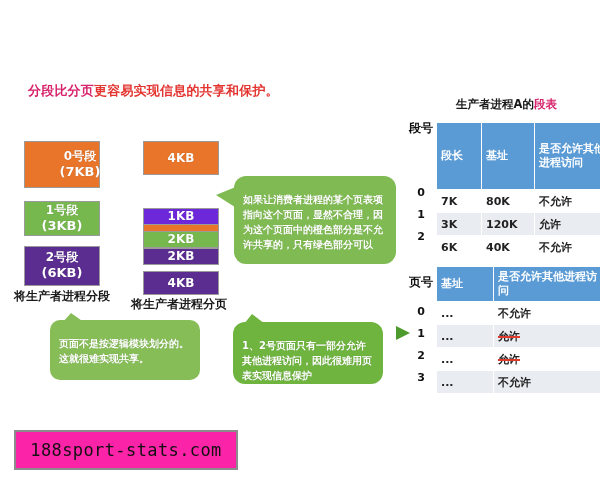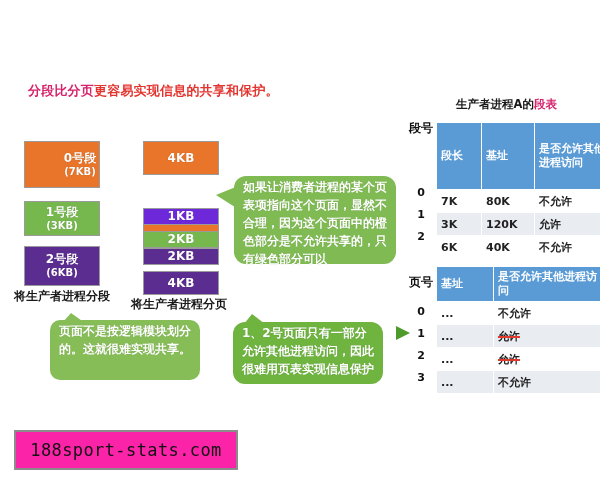--- a/index.html
+++ b/index.html
@@ -43,21 +43,21 @@
     color: #ffffff;
     font-size: 12px;
     font-weight: bold;
     display: flex;
     flex-direction: column;
     align-items: center;
     justify-content: center;
     line-height: 1.25;
     text-shadow: 0 0 1px rgba(0,0,0,0.25);
   }
-  .block .sub { font-size: 10px; }
+  .block .sub { font-size: 13px; }
 
   
   #seg-block-0 { left: 24px;  top: 141px; width: 76px;  height: 47px; background: #e8752a; padding-left: 36px; }
   #seg-block-1 { left: 24px;  top: 201px; width: 76px;  height: 35px; background: #76b84e; }
   #seg-block-2 { left: 24px;  top: 246px; width: 76px;  height: 40px; background: #5b2d91; }
 
   
   #pg-block-0 { left: 143px; top: 141px; width: 76px; height: 34px; background: #e8752a; }
   #pg-block-1 { left: 143px; top: 186px; width: 76px; height: 22px; background: #e8752a; margin-top: 24px; }
   #pg-block-2 { left: 143px; top: 208px; width: 76px; height: 17px; background: #6d28d9; }
@@ -76,23 +76,23 @@
   #caption-seg  { left: 14px;  top: 288px; }
   #caption-page { left: 131px; top: 296px; }
 
   
   .bubble {
     position: absolute;
     box-sizing: border-box;
     background: #7ab648;
     color: #ffffff;
     border-radius: 14px;
-    font-size: 12px;
+    font-size: 10px;
     line-height: 1.5;
-    padding: 2px 9px;
+    padding: 16px 9px;
     font-weight: bold;
     text-shadow: 0 0 1px rgba(0,0,0,0.18);
   }
   .bubble-tail {
     position: absolute;
     width: 0;
     height: 0;
   }
 
   #bubble-1 {

